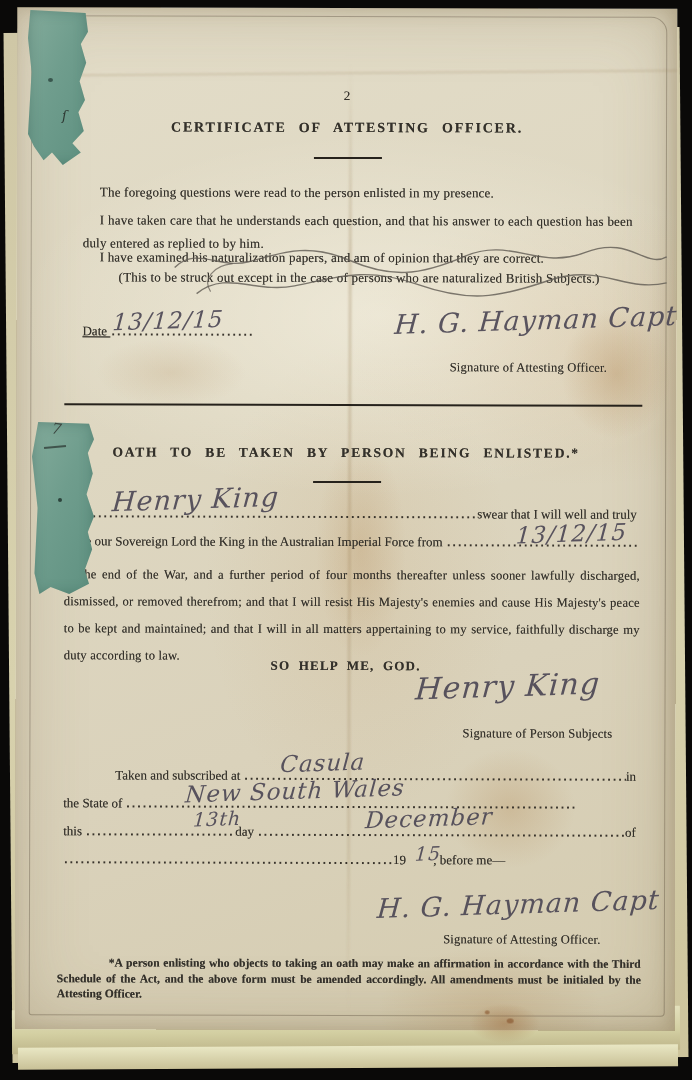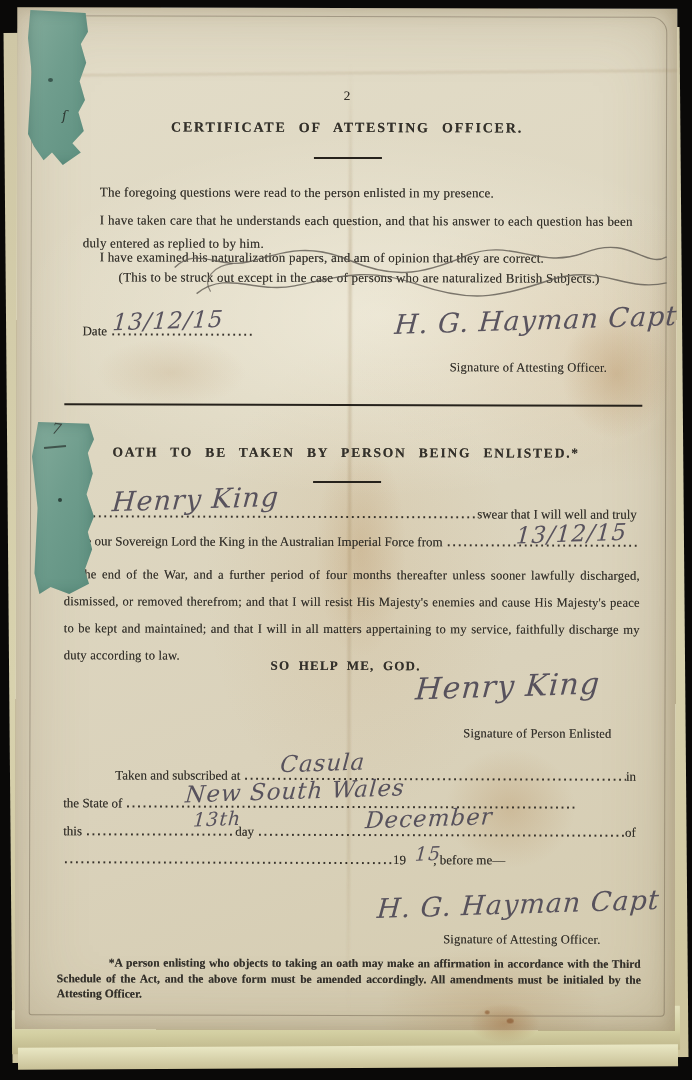--- a/index.html
+++ b/index.html
@@ -99,21 +99,21 @@
     <div class="print indent just" style="left:66px;right:44px;top:201px;line-height:23px;">I have taken care that he understands each question, and that his answer to each question has been duly entered as replied to by him.</div>
     <div class="print indent" style="left:66px;right:40px;top:242px;">I have examined his naturalization papers, and am of opinion that they are correct.</div>
     <div class="print" style="left:102px;right:40px;top:262px;">(This to be struck out except in the case of persons who are naturalized British Subjects.)</div>
 
     <svg class="squiggle" style="left:150px;top:232px;" width="505" height="62" viewBox="0 0 505 62">
       <path d="M8,28 C30,6 52,30 82,22 S140,2 182,20 S252,36 298,16 S372,30 418,12 S478,28 500,16" fill="none" stroke="#5f5a52" stroke-width="1.4" opacity="0.8"></path>
       <path d="M30,54 C60,30 88,54 128,46 S198,26 250,44 S330,58 382,40 S458,52 500,42" fill="none" stroke="#5f5a52" stroke-width="1.4" opacity="0.8"></path>
       <path d="M44,52 C36,40 46,26 66,24" fill="none" stroke="#5f5a52" stroke-width="1.2" opacity="0.7"></path>
     </svg>
 
-    <div class="row" style="left:66px;top:316px;width:170px;">
+    <div class="row" style="left:66px;top:316px;width:170px;text-decoration:underline;">
       <span class="gap">Date&nbsp;</span>
       <span class="dots"></span>
     </div>
     <div class="hw med" style="left:96px;top:300px;">13/12/15</div>
 
     <div class="row" style="left:370px;top:316px;width:258px;">
       <span class="dots"></span>
     </div>
     <div class="hw big" style="left:378px;top:296px;">H. G. Hayman Capt</div>
     <div class="print caption" style="left:400px;right:36px;top:352px;text-align:center;">Signature of Attesting Officer.</div>
@@ -136,21 +136,21 @@
     <div class="hw med" style="left:500px;top:512px;">13/12/15</div>
 
     <div class="print just" style="left:48px;right:36px;top:554px;line-height:27px;font-size:12.6px;">til the end of the War, and a further period of four months thereafter unless sooner lawfully discharged, dismissed, or removed therefrom; and that I will resist His Majesty's enemies and cause His Majesty's peace to be kept and maintained; and that I will in all matters appertaining to my service, faithfully discharge my duty according to law.</div>
 
     <div class="print center" style="left:0;right:0;top:650px;font-weight:bold;letter-spacing:1.2px;word-spacing:4px;">SO HELP ME, GOD.</div>
 
     <div class="row" style="left:385px;top:682px;width:245px;">
       <span class="dots"></span>
     </div>
     <div class="hw big" style="left:400px;top:660px;font-size:30px;">Henry King</div>
-    <div class="print caption" style="left:420px;right:36px;top:718px;text-align:center;">Signature of Person Enlisted</div>
+    <div class="print caption" style="left:420px;right:36px;top:718px;text-align:center;">Signature of Person Subjects</div>
 
     <div class="row" style="left:100px;right:36px;top:760px;">
       <span class="gap">Taken and subscribed at&nbsp;</span>
       <span class="dots"></span>
       <span class="gap">in&nbsp;</span>
     </div>
     <div class="hw med" style="left:265px;top:742px;">Casula</div>
 
     <div class="row" style="left:48px;right:100px;top:788px;">
       <span class="gap">the State of&nbsp;</span>

